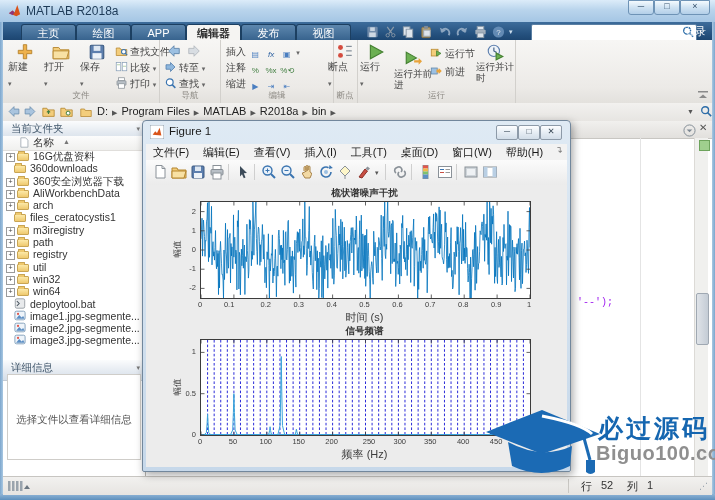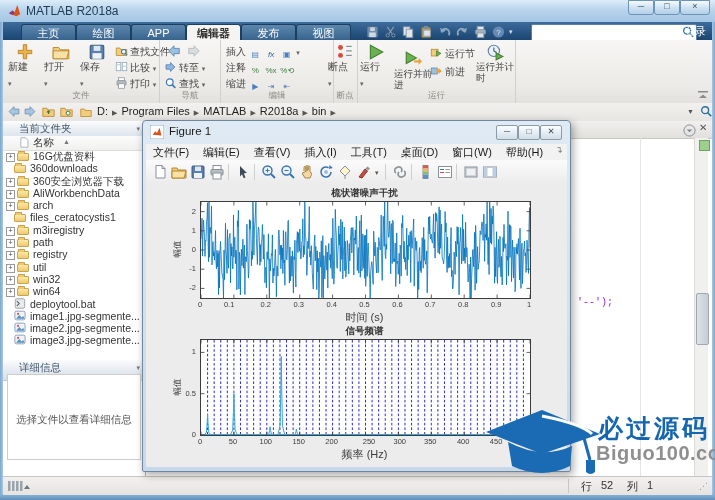--- a/index.html
+++ b/index.html
@@ -43,21 +43,21 @@
   .mini{display:inline-block;width:13px;height:12px;font-size:8px;line-height:12px;text-align:center;
     color:#3f7d3f;vertical-align:-2px;}
   
   #addrbar{left:3px;top:103px;width:709px;height:18px;background:linear-gradient(#f2f1ef,#e7e5e2);
     border-bottom:1px solid #c7c5c1;font-size:11px;color:#333;}
   .crumb{font-size:11px;color:#222;}
   .crumb-sep{font-size:7px;color:#555;margin:0 4px;}
   
   #leftpanel{left:3px;top:121px;width:142px;height:355px;background:#fff;border-right:1px solid #b9b7b3;}
   .phead{position:absolute;left:0;width:141px;height:21px;font-size:10.5px;color:#41576b;line-height:15px;
-    padding-left:16px;background:linear-gradient(#fbfcfd,#e3e9f0 60%,#d6dfe9);border-bottom:1px solid #c3cbd4;box-sizing:border-box;}
+    padding-left:8px;background:linear-gradient(#fbfcfd,#e3e9f0 60%,#d6dfe9);border-bottom:1px solid #c3cbd4;box-sizing:border-box;}
   #colhead{left:0;top:15px;width:141px;height:14px;background:linear-gradient(#fcfcfc,#f0f0ee);
     border-bottom:1px solid #e0dedb;font-size:10.5px;color:#333;}
   #filelist{left:0;top:29px;width:141px;height:206px;overflow:hidden;}
   .frow{height:12.3px;font-size:10.5px;color:#333;white-space:nowrap;line-height:12.3px;}
   .expander{display:inline-block;width:7px;height:7px;border:1px solid #9a9a9a;background:#fff;
     font-size:7px;line-height:6px;text-align:center;color:#444;margin:0 2px 0 3px;vertical-align:1px;}
   .noexp{display:inline-block;width:11px;}
   .ficon{display:inline-block;width:13px;height:10px;margin-right:3px;vertical-align:-1px;}
   .folder-shape{display:block;width:12px;height:8px;margin-top:2px;border-radius:1px;
     background:linear-gradient(#fce9a8,#efc96e);border:1px solid #c9a553;box-sizing:border-box;position:relative;}

